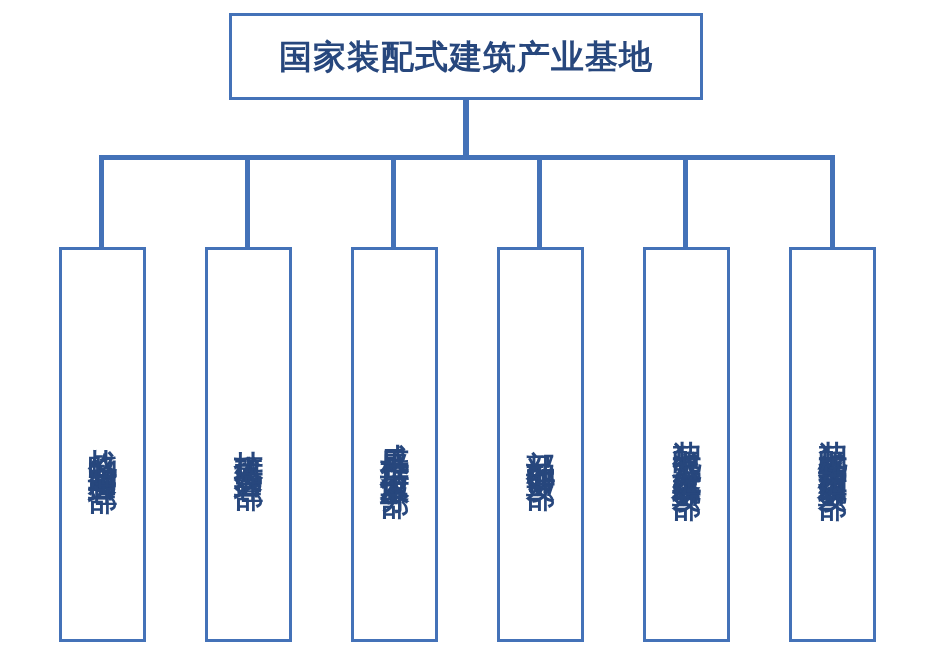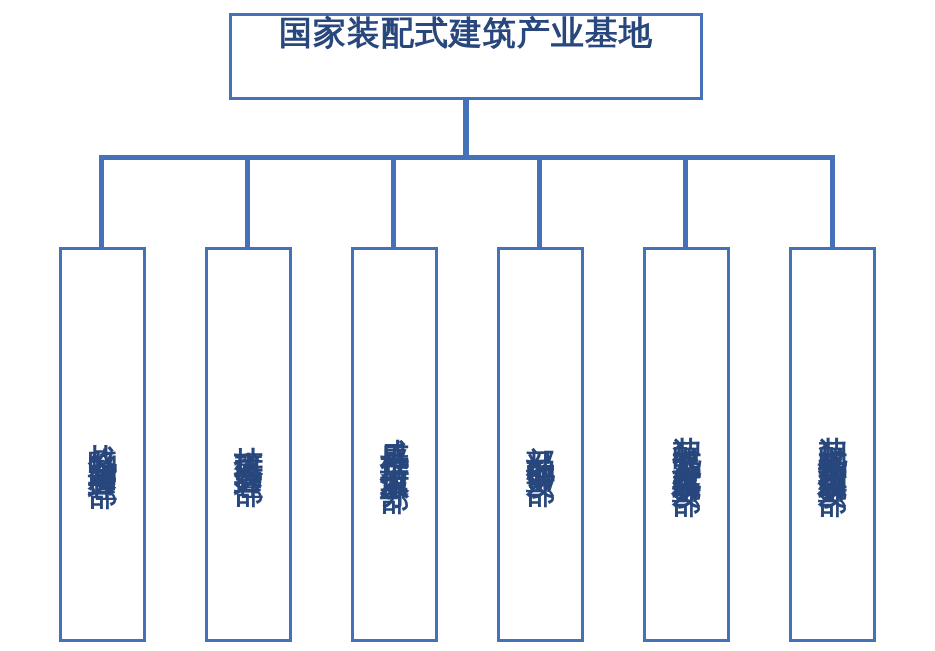--- a/index.html
+++ b/index.html
@@ -21,20 +21,21 @@
     background: #ffffff;
   }
 
   
   .node-box {
     position: absolute;
     box-sizing: border-box;
     border: 3px solid #4472b8;
     background: #ffffff;
     display: flex;
+    align-items: center;
     justify-content: center;
   }
 
   .root-box {
     left: 229px;
     top: 13px;
     width: 474px;
     height: 87px;
   }
 

